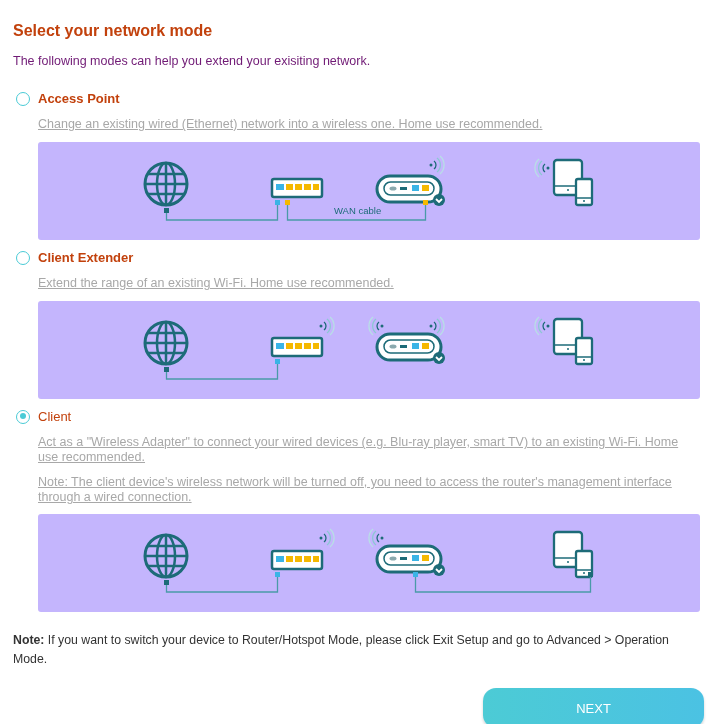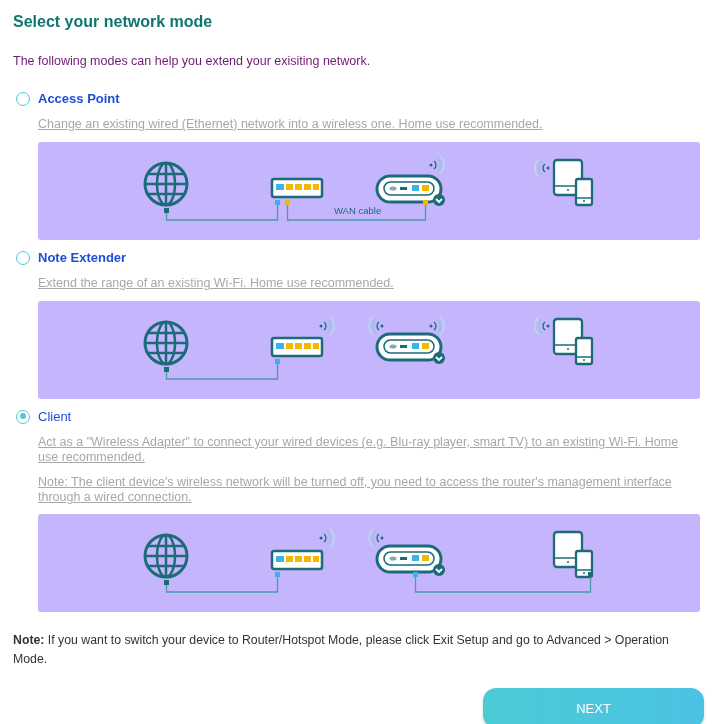--- a/index.html
+++ b/index.html
@@ -1,23 +1,23 @@
 <!DOCTYPE html>
 <html><head>
 <meta charset="utf-8">
 <style>
   * { box-sizing: border-box; margin: 0; padding: 0; }
   html, body { width: 716px; height: 724px; background: #ffffff; overflow: hidden; }
   body { font-family: "Liberation Sans", sans-serif; color: #333; position: relative; }
-  .title { position: absolute; left: 13px; top: 13px; font-size: 16px; font-weight: bold; color: #0f766e; }
+  .title { position: absolute; left: 13px; top: 22px; font-size: 16px; font-weight: bold; color: #c2410c; }
   .subtitle { position: absolute; left: 13px; top: 54px; font-size: 12.5px; color: #701a75; }
   .option { position: absolute; left: 16px; display: flex; align-items: center; cursor: pointer; }
   .radio { width: 14px; height: 14px; border: 1.5px solid #4acbd6; border-radius: 50%; position: relative; margin-right: 8px; background: #fff; }
   .radio.checked::after { content: ""; position: absolute; left: 2.5px; top: 2.5px; width: 6px; height: 6px; border-radius: 50%; background: #4acbd6; }
-  .option-label { font-size: 13px; font-weight: bold; color: #1d4ed8; }
+  .option-label { font-size: 13px; font-weight: bold; color: #c2410c; }
   .desc { position: absolute; left: 38px; width: 660px; font-size: 12.5px; color: #a8a8a8; line-height: 15px; text-decoration: underline; }
   .panel { position: absolute; left: 38px; width: 662px; height: 98px; background: #c4b5fd; border-radius: 3px; }
   .panel svg { position: absolute; left: 0; top: 0; }
   .footnote { position: absolute; left: 13px; top: 631px; width: 690px; font-size: 12.3px; color: #333; line-height: 19px; }
   .footnote b { font-weight: bold; }
   .next-btn { position: absolute; left: 483px; top: 688px; width: 221px; height: 40px; border: none; border-radius: 13px;
     background: linear-gradient(90deg, #4ccbd5 0%, #4bc2e3 100%); color: #fff; font-size: 13px;
     font-family: "Liberation Sans", sans-serif; box-shadow: 0 2px 3px rgba(0,0,0,0.18); cursor: pointer; }
 </style>
 </head>
@@ -95,21 +95,21 @@
     <rect x="247" y="58" width="5" height="5" fill="#f5b800"></rect>
     <rect x="385" y="58" width="5" height="5" fill="#f5b800"></rect>
     <path d="M128.5 71 V78 H239.5 V63" fill="none" stroke="#4a9aa8" stroke-width="1.3"></path>
     <path d="M249.5 63 V78 H387.5 V63" fill="none" stroke="#4a9aa8" stroke-width="1.3"></path>
     <text x="296" y="72" font-size="9.5" fill="#1d6b78" font-family="Liberation Sans, sans-serif">WAN cable</text>
   </svg>
 </div>
 
 <div class="option" style="top:250px">
   <span class="radio"></span>
-  <span class="option-label">Note Extender</span>
+  <span class="option-label">Client Extender</span>
 </div>
 <div class="desc" style="top:276px">Extend the range of an existing Wi-Fi. Home use recommended.</div>
 <div class="panel" style="top:301px">
   <svg width="662" height="98" viewBox="0 0 662 98">
     <use href="#globe" x="128" y="42"></use>
     <use href="#switch" x="234" y="37"></use>
     <use href="#wifi-right" x="283" y="25"></use>
     <use href="#wifi-left" x="344" y="25"></use>
     <use href="#router" x="339" y="33"></use>
     <use href="#wifi-right" x="393" y="25"></use>

